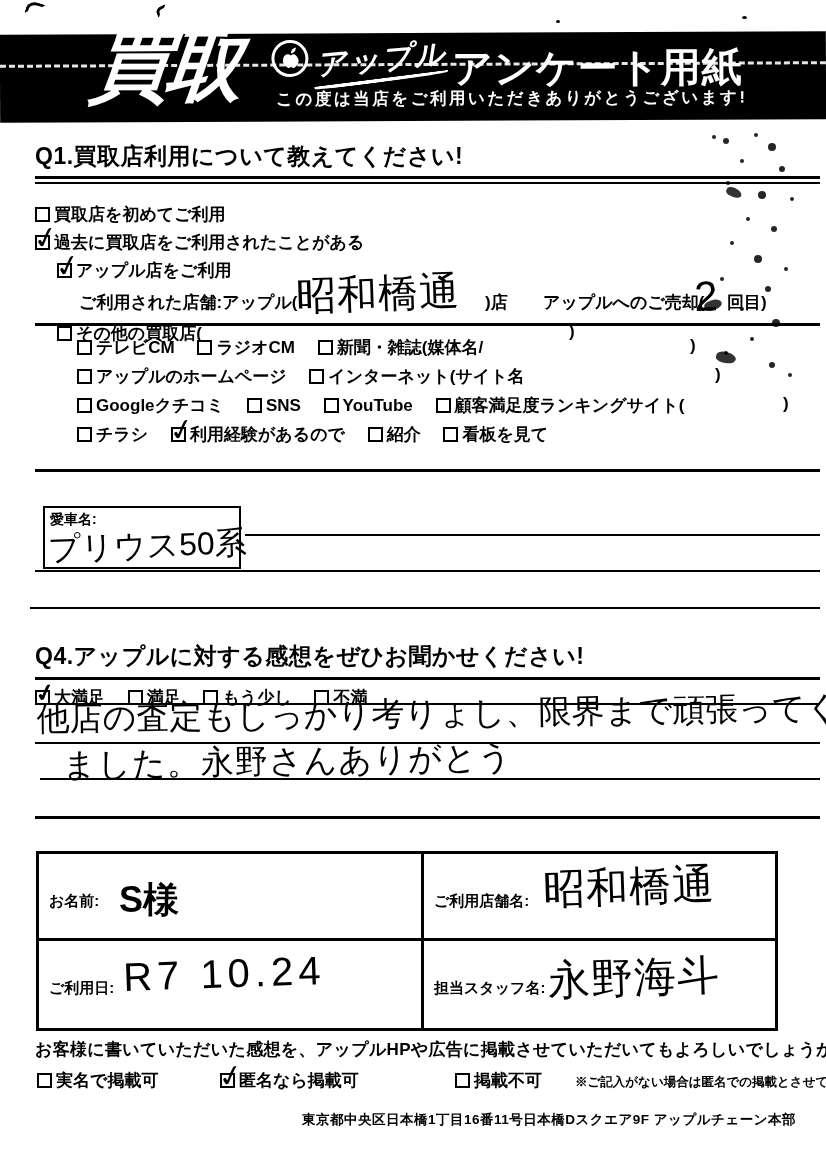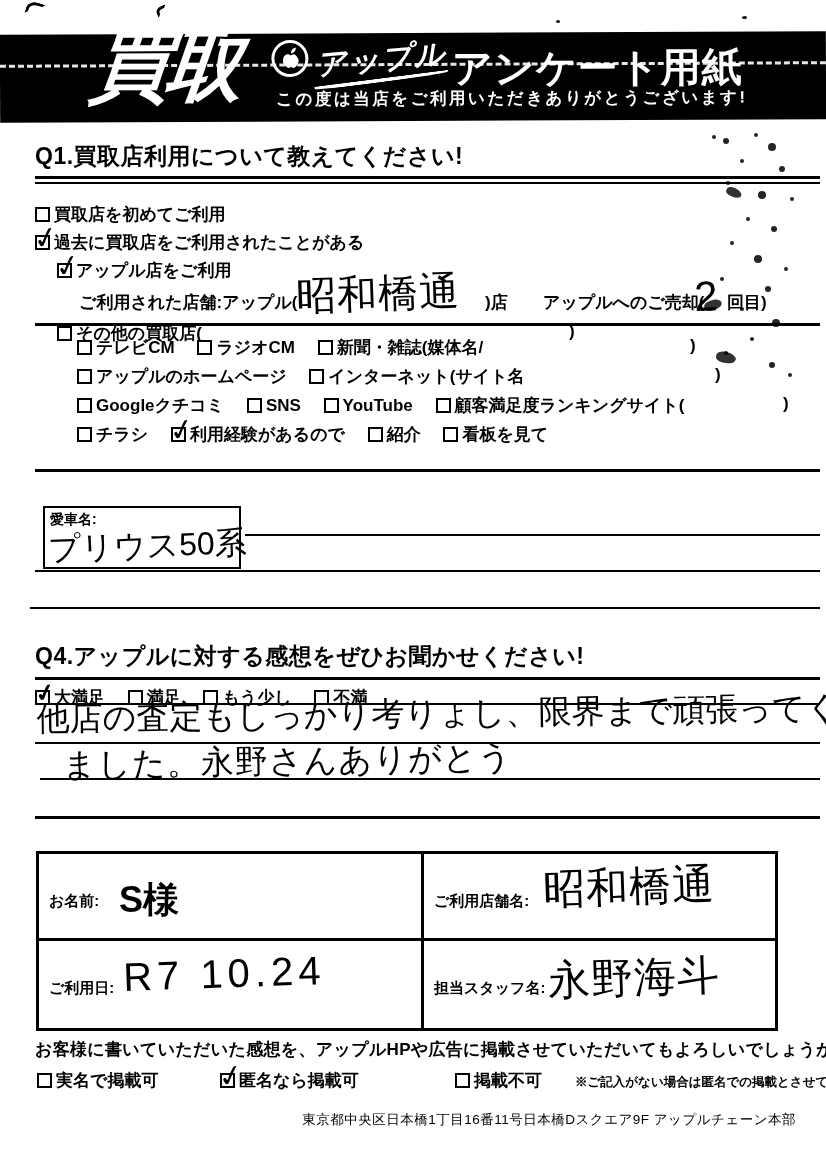--- a/index.html
+++ b/index.html
@@ -73,21 +73,21 @@
   .v-staff { position:absolute; left:125px; top:12px; font-size:42px; }
 
   
   .footer { position:absolute; left:35px; top:1038px; width:775px; }
   .fq { font-size:17px; font-weight:700; letter-spacing:.3px; white-space:nowrap; }
   .frow { position:relative; margin-top:8px; font-size:17px; font-weight:700; height:22px; white-space:nowrap; }
   .frow .o1 { position:absolute; left:2px; }
   .frow .o2 { position:absolute; left:185px; }
   .frow .o3 { position:absolute; left:420px; }
   .frow .note { position:absolute; left:540px; top:5px; font-size:12.5px; font-weight:700; }
-  .addr { margin-top:20px; text-align:right; padding-right:14px; font-size:13.5px; font-weight:400; letter-spacing:.5px; }
+  .addr { margin-top:20px; text-align:right; padding-right:14px; font-size:13.5px; font-weight:700; letter-spacing:.5px; }
 
   
   .noise-right { position:absolute; left:712px; top:135px; width:4px; height:4px; background:#000; border-radius:50%;
     box-shadow: 12px 4px 0 1px #000, 42px -2px 0 #000, 58px 10px 0 2px #000, 28px 24px 0 #000, 68px 32px 0 1px #000,
     14px 46px 0 #000, 48px 58px 0 2px #000, 78px 62px 0 #000, 34px 82px 0 #000, 60px 92px 0 1px #000,
     18px 106px 0 #000, 44px 122px 0 2px #000, 72px 132px 0 #000, 8px 142px 0 #000, 54px 152px 0 1px #000,
     28px 172px 0 #000, 62px 186px 0 2px #000, 38px 202px 0 #000, 12px 216px 0 #000, 58px 228px 0 1px #000, 76px 238px 0 #000; opacity:.85; }
   .blob { position:absolute; background:#000; border-radius:45% 55% 50% 40%; opacity:.8; }
   .squig { position:absolute; border:3px solid #000; border-color:#000 transparent transparent #000; border-radius:60% 0 40% 0; background:transparent; }
   .dot { position:absolute; background:#000; border-radius:50%; }

